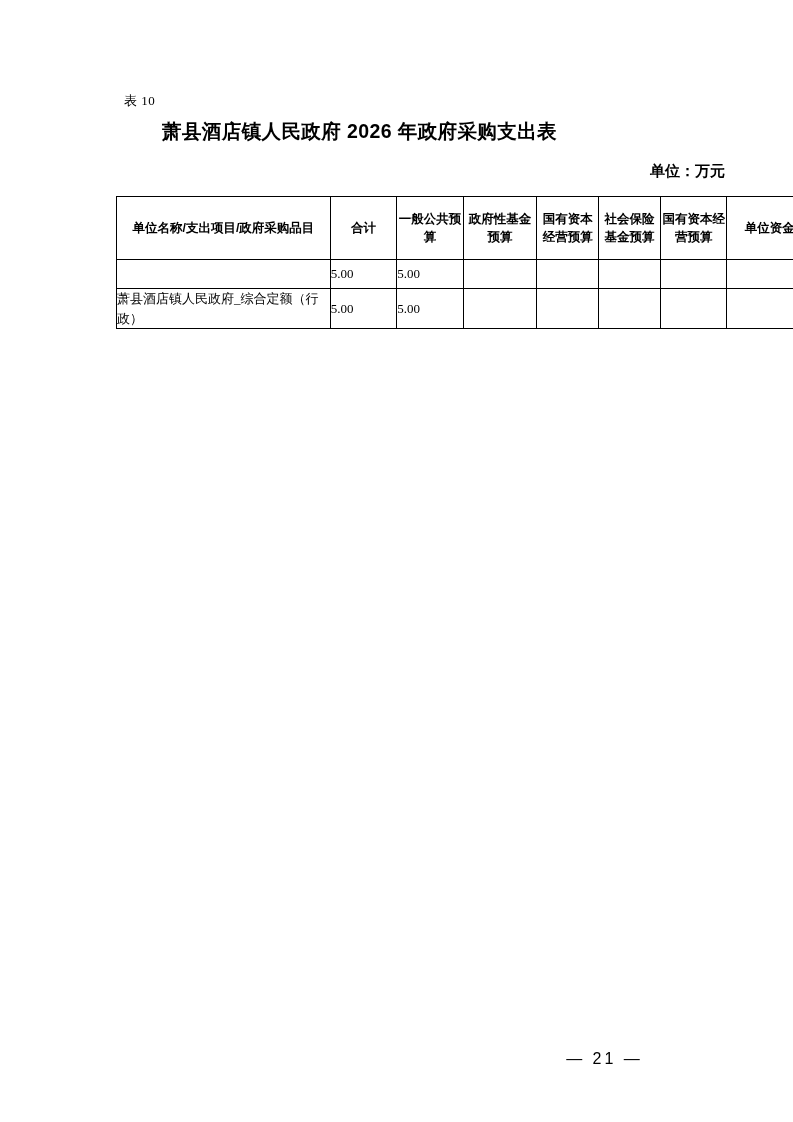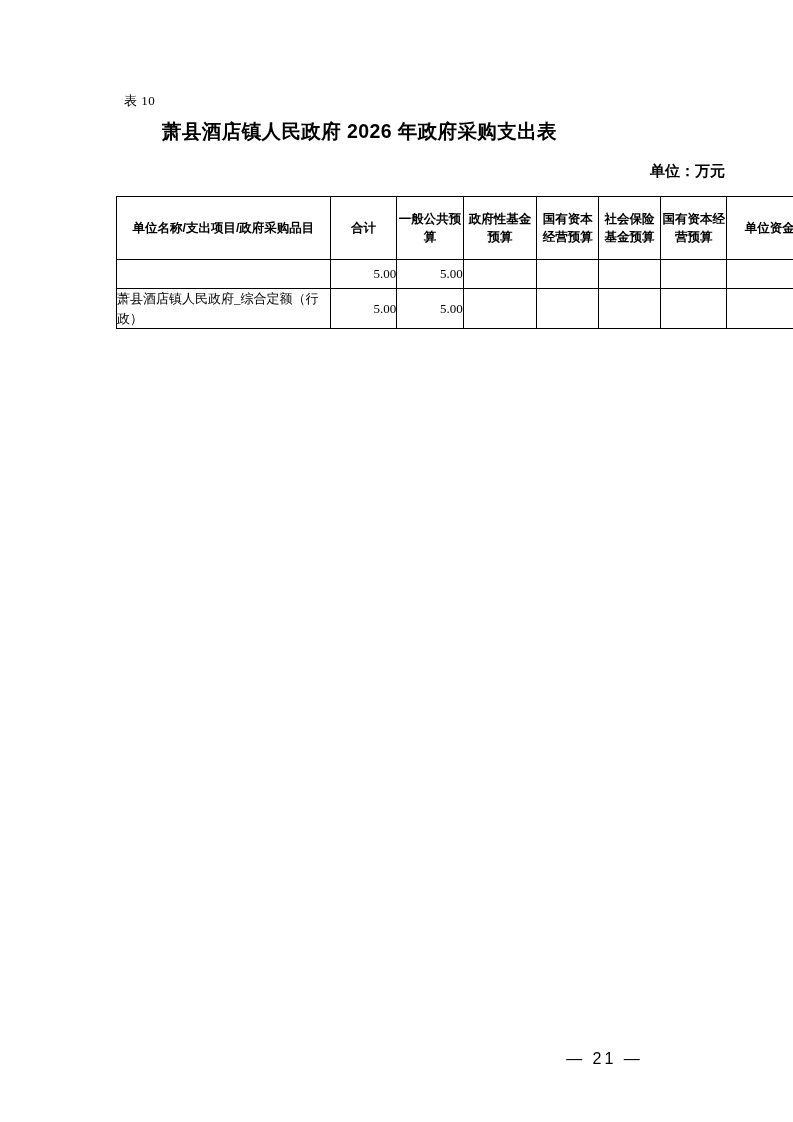--- a/index.html
+++ b/index.html
@@ -72,21 +72,20 @@
     height: 62px;
   }
   .hdr-name {
     text-align: center;
     padding: 6px 8px;
     line-height: 1.5;
   }
   .cell-num {
     font-family: "Liberation Serif", serif;
     font-size: 13px;
-    text-align: right;
     padding: 6px 7px 6px 3px;
     height: 28px;
   }
   .cell-text {
     font-family: "Liberation Serif", serif;
     font-size: 13px;
     text-align: left;
     padding: 5px 6px;
     line-height: 1.5;
   }

